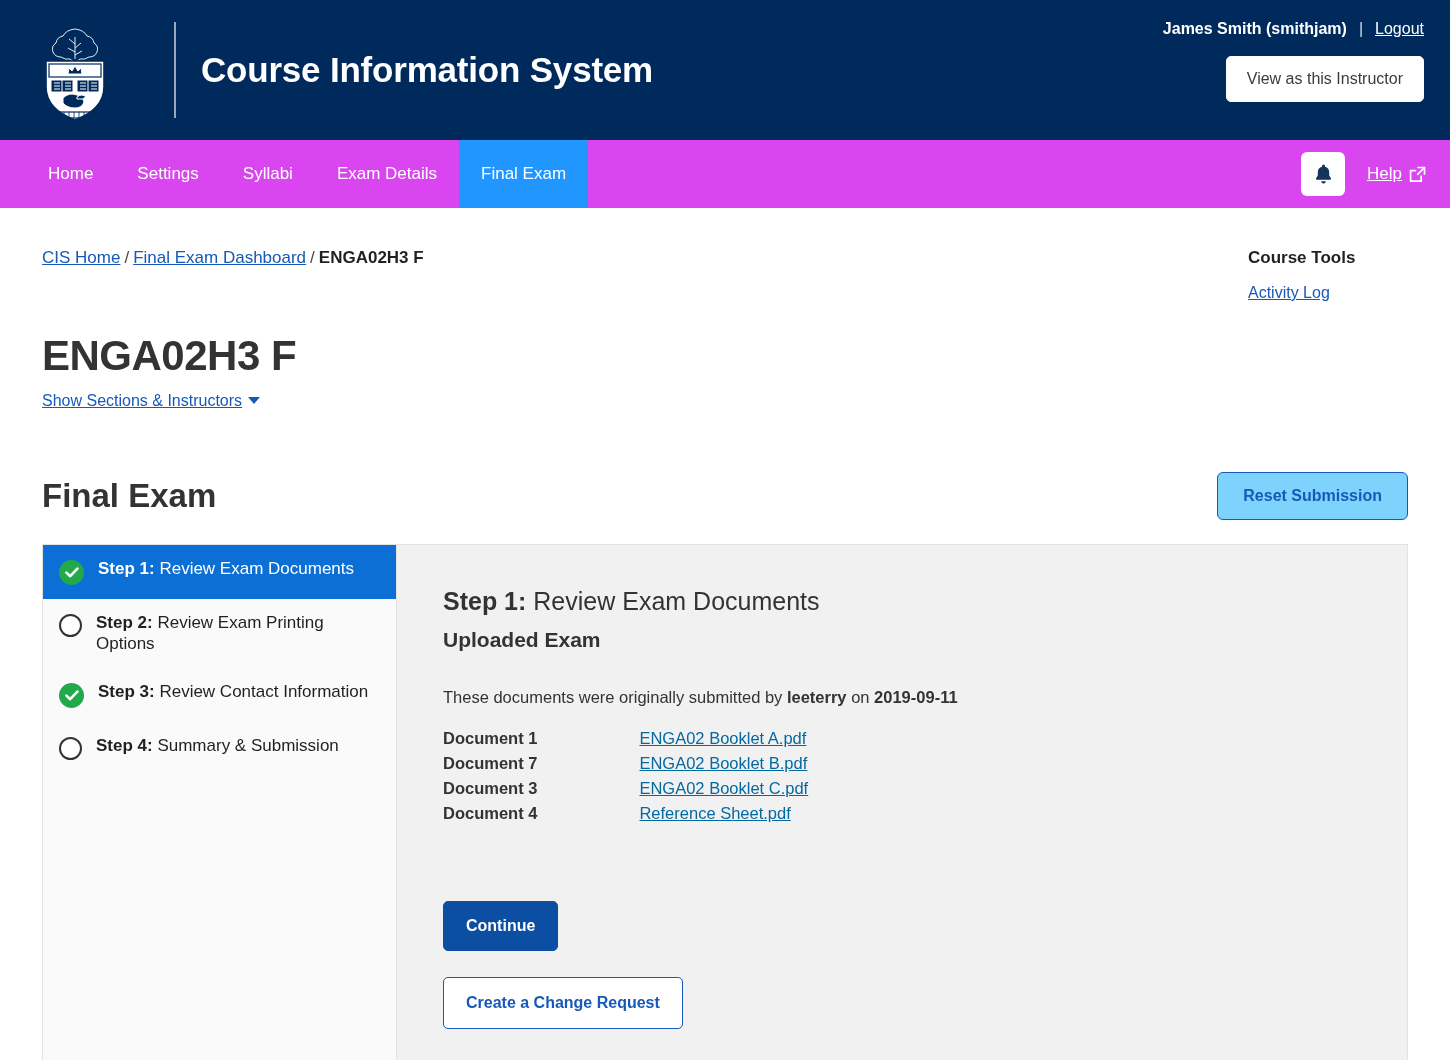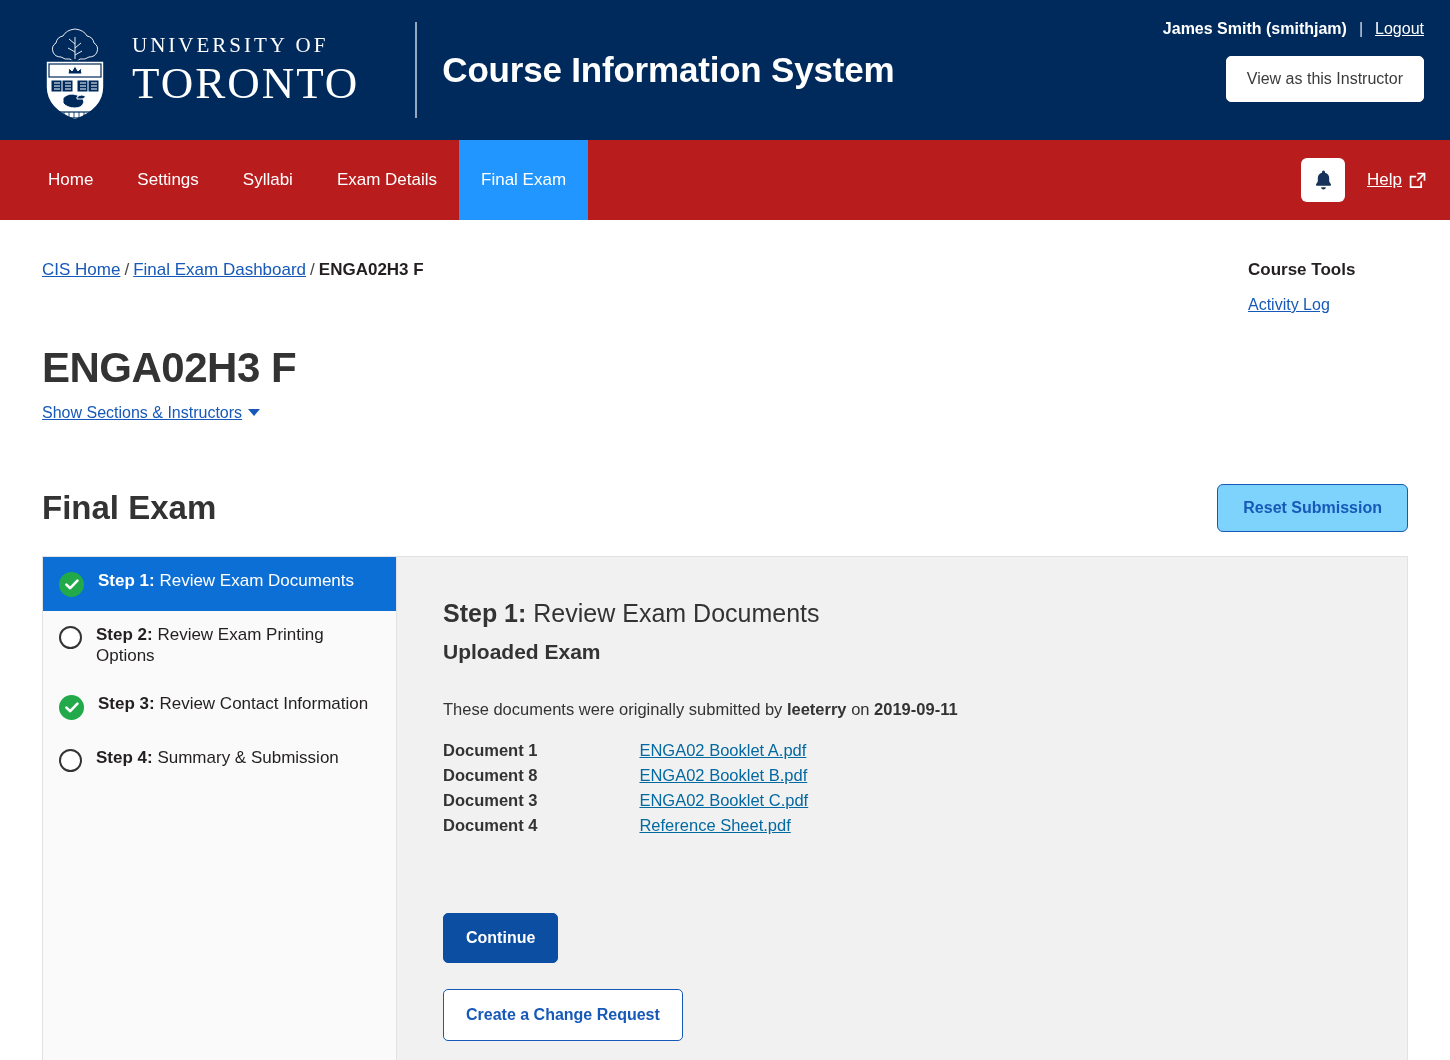--- a/index.html
+++ b/index.html
@@ -94,22 +94,22 @@
     border-radius: 5px;
     font-size: 16px;
     padding: 13px 20px;
     cursor: pointer;
     font-family: "Liberation Sans", sans-serif;
   }
 
   
   .navbar {
     position: relative;
-    height: 80px;
-    background: #b91c1c;
+    height: 68px;
+    background: #d946ef;
     display: flex;
     align-items: stretch;
   }
   .nav-items { display: flex; align-items: stretch; margin-left: 26px; }
   .nav-item {
     color: #ffffff;
     font-size: 17px;
     display: flex;
     align-items: center;
     padding: 0 22px;
@@ -347,24 +347,20 @@
           <path d="M56 63 v12 M48 66 h6 M48 69 h6 M48 72 h6 M59 66 h6 M59 69 h6 M59 72 h6"></path>
         </g>
 
         <path d="M31 81 q6 -6 14 -3 q6 2 7 7 q-2 6 -9 6 q-8 0 -12 -5 z" fill="#002a5c"></path>
         <path d="M45 80 q5 -4 9 0 q-3 3 -9 2 z" fill="#002a5c"></path>
 
         <rect x="28" y="95" width="30" height="6" fill="none" stroke="#002a5c" stroke-width="1.2"></rect>
         <path d="M32 95 v6 M37 95 v6 M42 95 v6 M47 95 v6 M52 95 v6" stroke="#002a5c" stroke-width="0.8"></path>
       </g>
     </svg>
-    <div class="wordmark">
-      <span class="line1">UNIVERSITY OF</span>
-      <span class="line2">TORONTO</span>
-    </div>
   </div>
   <div class="vrule"></div>
   <div class="apptitle">Course Information System</div>
 
   <div class="account">
     <div class="account-line">
       <span>James Smith (smithjam)</span><span class="sep">|</span><a href="#">Logout</a>
     </div>
     <button class="viewas-btn">View as this Instructor</button>
   </div>
@@ -464,21 +460,21 @@
       <div class="panel-h1"><b>Step 1:</b><span> Review Exam Documents</span></div>
       <div class="panel-h2">Uploaded Exam</div>
       <div class="submitted"><span>These documents were originally submitted by </span><b>leeterry</b><span> on </span><b>2019-09-11</b></div>
 
       <div class="doclist">
         <div class="docrow">
           <span class="doclbl">Document 1</span>
           <span class="docval"><a href="#">ENGA02 Booklet A.pdf</a></span>
         </div>
         <div class="docrow">
-          <span class="doclbl">Document 8</span>
+          <span class="doclbl">Document 7</span>
           <span class="docval"><a href="#">ENGA02 Booklet B.pdf</a></span>
         </div>
         <div class="docrow">
           <span class="doclbl">Document 3</span>
           <span class="docval"><a href="#">ENGA02 Booklet C.pdf</a></span>
         </div>
         <div class="docrow">
           <span class="doclbl">Document 4</span>
           <span class="docval"><a href="#">Reference Sheet.pdf</a></span>
         </div>

